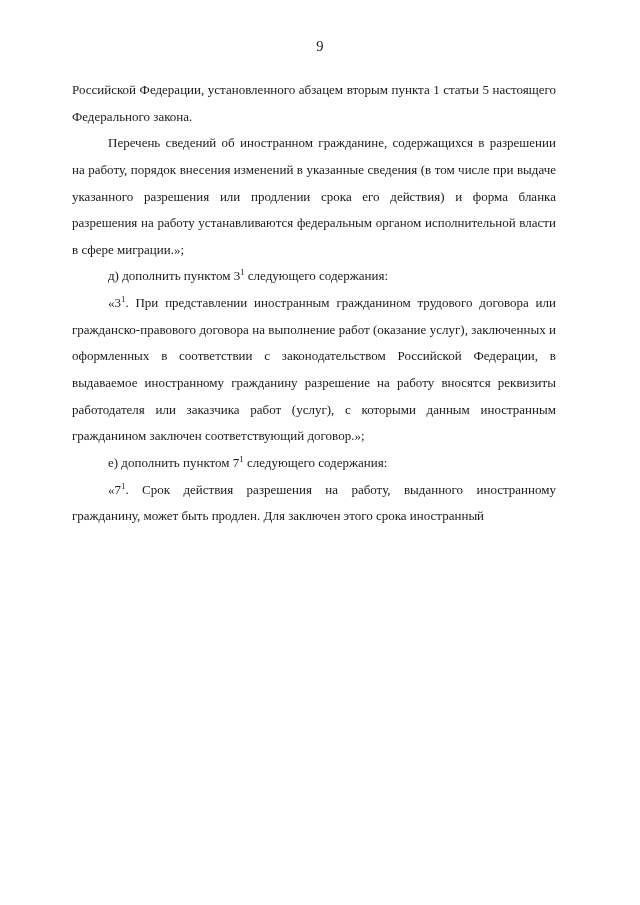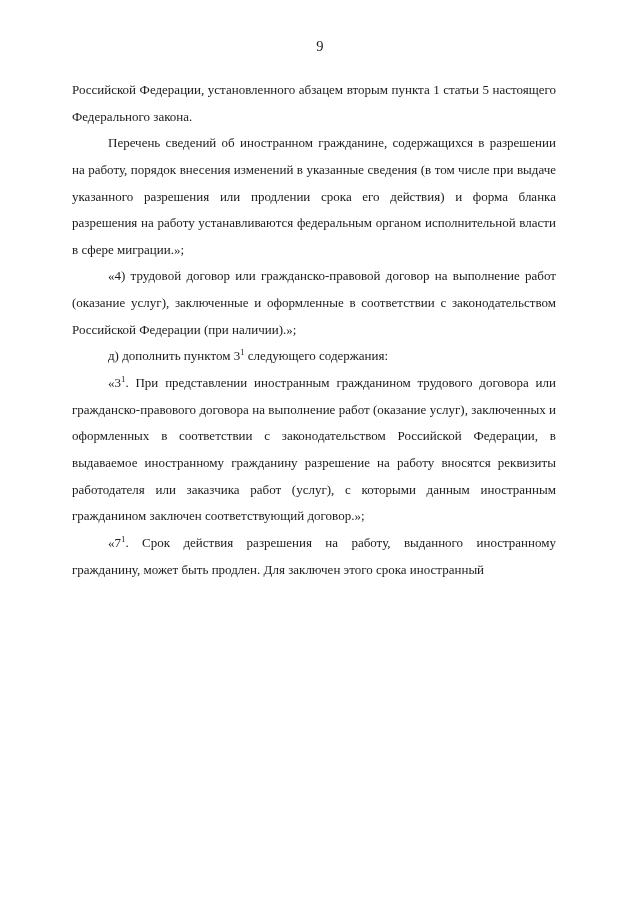--- a/index.html
+++ b/index.html
@@ -56,23 +56,23 @@
 
   <div class="page-number">9</div>
 
   <div class="body-text">
 
     <p class="noindent"><span>Российской Федерации, установленного абзацем вторым пункта 1 статьи 5 настоящего Федерального закона.</span></p>
 
     <p class="indent"><span>Перечень сведений об иностранном гражданине, содержащихся в разрешении на работу, порядок внесения изменений в указанные сведения (в том числе при выдаче указанного разрешения или продлении срока его действия) и форма бланка разрешения на работу устанавливаются федеральным органом исполнительной власти в сфере миграции.»;</span></p>
 
 
-    <p class="indent"><span>«4) трудовой договор или гражданско-правовой договор на выполнение работ (оказание услуг), заключенные и оформленные в соответствии с законодательством Российской Федерации (при наличии).»;</span></p>
 
     <p class="indent"><span>д) дополнить пунктом 3</span><sup>1</sup><span> следующего содержания:</span></p>
 
     <p class="indent"><span>«3</span><sup>1</sup><span>. При представлении иностранным гражданином трудового договора или гражданско-правового договора на выполнение работ (оказание услуг), заключенных и оформленных в соответствии с законодательством Российской Федерации, в выдаваемое иностранному гражданину разрешение на работу вносятся реквизиты работодателя или заказчика работ (услуг), с которыми данным иностранным гражданином заключен соответствующий договор.»;</span></p>
 
+    <p class="indent"><span>е) дополнить пунктом 7</span><sup>1</sup><span> следующего содержания:</span></p>
 
     <p class="indent"><span>«7</span><sup>1</sup><span>. Срок действия разрешения на работу, выданного иностранному гражданину, может быть продлен. Для заключен этого срока иностранный</span></p>
 
   </div>
 </div>
 
 </body></html>

